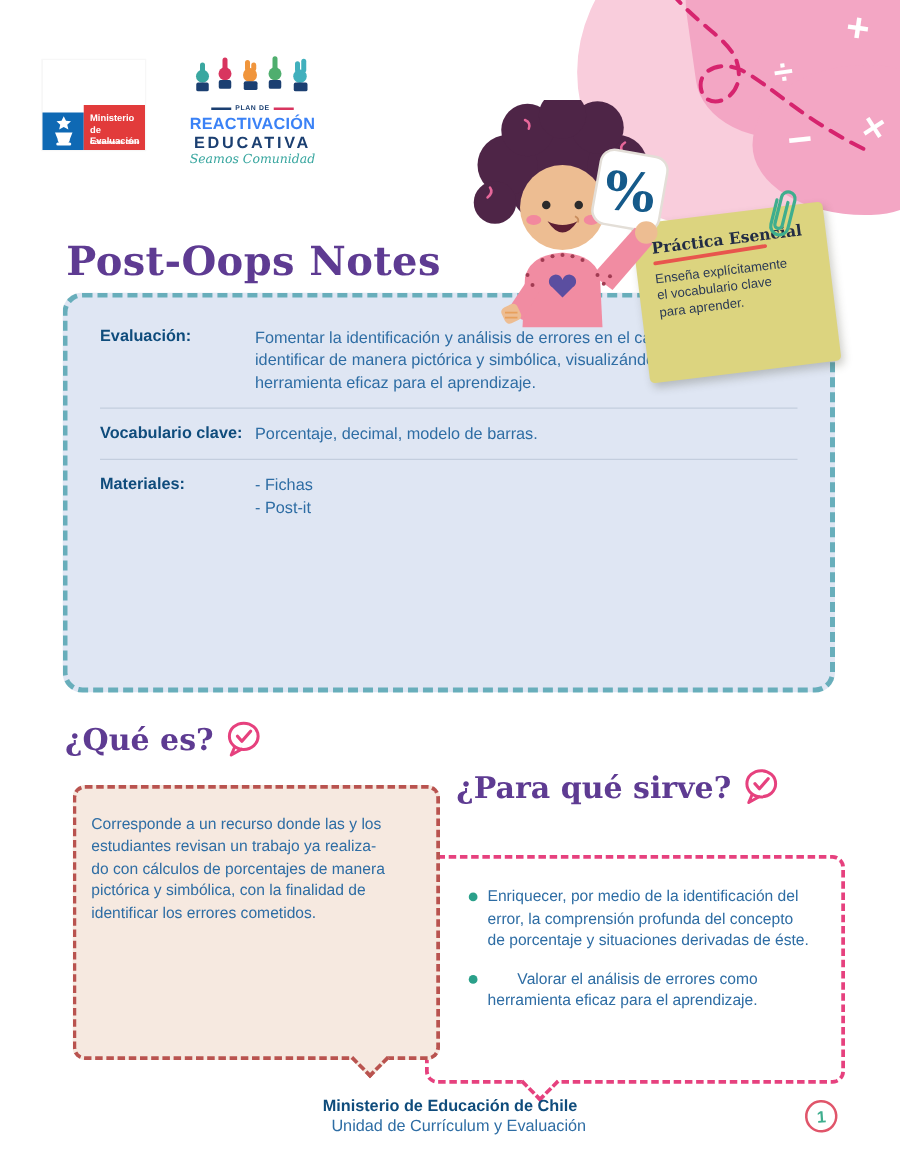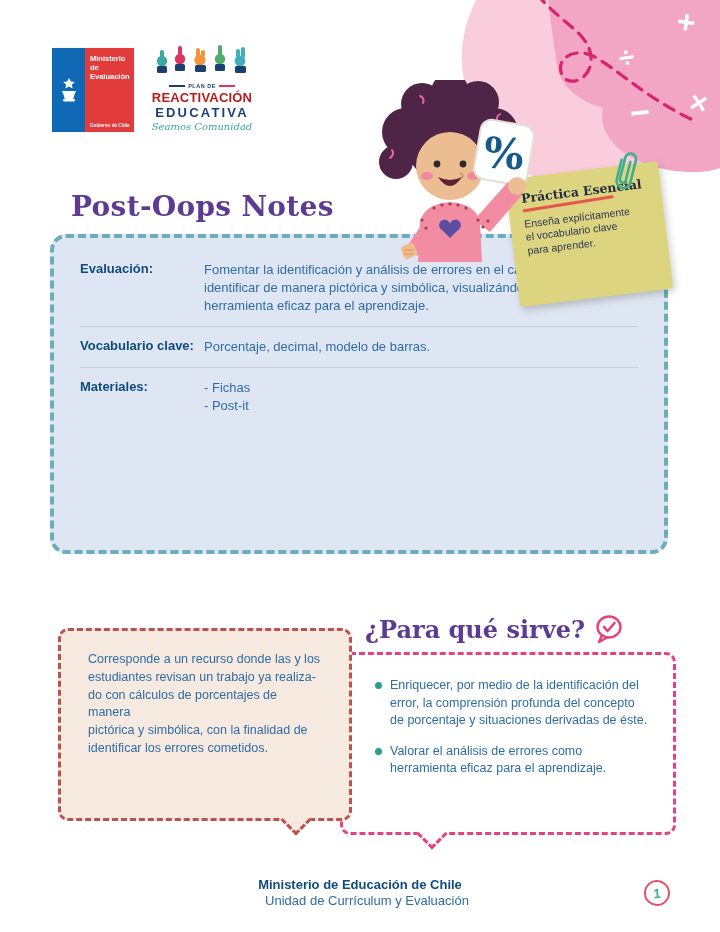--- a/index.html
+++ b/index.html
@@ -15,38 +15,38 @@
   .blob3 { position:absolute; top:52px; right:-42px; width:160px; height:120px;
            background:#f3a6c4; border-radius:58% 42% 42% 58% / 55% 45% 52% 48%; }
   .decor-sym { position:absolute; color:#fff; font-weight:bold; line-height:1; }
   .sym-div  { top:44px;  right:86px; font-size:28px; transform:rotate(-8deg); }
   .sym-plus { top:6px;   right:24px; font-size:32px; transform:rotate(8deg); }
   .sym-minus{ top:95px;  right:70px; font-size:34px; transform:rotate(-6deg); }
   .sym-mult { top:88px;  right:12px; font-size:30px; transform:rotate(12deg); }
   .dash-path { position:absolute; top:0; right:0; }
 
   
-  .mineduc { position:absolute; left:52px; top:48px; width:82px; height:84px; display:flex; box-shadow:0 0 0 1px rgba(0,0,0,.03); }
+  .mineduc { position:absolute; left:34px; top:48px; width:82px; height:72px; display:flex; box-shadow:0 0 0 1px rgba(0,0,0,.03);align-items:flex-end; }
   .mineduc .blue { width:33px; background:#0f69b4; display:flex; align-items:center; justify-content:center; }
   .mineduc .red  { flex:1; background:#e23b3b; color:#fff; padding:6px 4px 3px 5px; position:relative; }
   .mineduc .red .t { font-size:7.5px; font-weight:bold; line-height:1.2; }
   .mineduc .red .g { position:absolute; left:5px; bottom:4px; font-size:4.6px; font-weight:bold; }
 
   .planlogo { position:absolute; left:150px; top:44px; width:104px; text-align:center; }
   .planlogo .plande { display:flex; align-items:center; justify-content:center; gap:3px; margin-top:1px; }
   .planlogo .plande .bar-b { width:16px; height:2.5px; background:#1b3f71; }
   .planlogo .plande .bar-r { width:16px; height:2.5px; background:#d8355f; }
   .planlogo .plande .txt { font-size:5.5px; font-weight:bold; color:#1b3f71; letter-spacing:.5px; }
-  .planlogo .l1 { font-size:13px; font-weight:bold; color:#b91c1c; letter-spacing:.2px; margin-top:1px; }
+  .planlogo .l1 { font-size:13px; font-weight:bold; color:#3b82f6; letter-spacing:.2px; margin-top:1px; }
   .planlogo .l2 { font-size:13px; font-weight:bold; color:#1b3f71; letter-spacing:2.2px; }
   .planlogo .tag { font-family:"DejaVu Serif", serif; font-style:italic; font-size:10px; color:#3aa7a0; margin-top:1px; }
 
   
-  .main-title { position:absolute; left:71px; top:190px; font-family:"DejaVu Serif", serif;
-                font-weight:bold; font-size:28px; color:#5e3b92; letter-spacing:.3px; z-index:5; }
+  .main-title { position:absolute; left:53px; top:190px; font-family:"DejaVu Serif", serif;
+                font-weight:bold; font-size:32px; color:#5e3b92; letter-spacing:.3px; z-index:5; }
 
   
   .girl { position:absolute; left:350px; top:80px; z-index:4; }
 
   
   .postit { position:absolute; left:512px; top:170px; width:154px; height:128px; background:#dcd47f;
             transform:rotate(-7deg); border-radius:4px; box-shadow:2px 4px 7px rgba(60,60,40,.25);
             padding:13px 12px 8px 14px; z-index:3; }
   .postit .pt-title { font-family:"DejaVu Serif", serif; font-weight:bold; font-size:12.5px; color:#222c44; }
   .postit .pt-under { width:92px; height:2.5px; background:#e8554d; border-radius:2px; margin-top:2px; transform:rotate(-2deg); }
@@ -61,32 +61,32 @@
   .row .lbl { width:114px; flex:none; font-weight:bold; font-size:13px; color:#0f4c7c; line-height:1.3; }
   .row .val { flex:1; padding-left:10px; font-size:13px; color:#2e6da4; line-height:1.38; white-space:pre-line; }
 
   
   .sec-head { position:absolute; display:flex; align-items:center; gap:9px; z-index:6;
               font-family:"DejaVu Serif", serif; font-weight:bold; font-size:24px; color:#5e3b92; }
   .head-que  { left:52px;  top:576px; }
   .head-para { left:365px; top:614px; }
 
   
-  .bubble-left { position:absolute; left:58px; top:628px; width:294px; height:193px; background:#f6e9e0;
-                 border:3px dashed #b9534f; border-radius:10px; padding:20px 27px; z-index:3; }
+  .bubble-left { position:absolute; left:58px; top:628px; width:294px; height:220px; background:#f6e9e0;
+                 border:3px dashed #b9534f; border-radius:10px; padding:20px 12px; z-index:3; }
   .bubble-left .tail { position:absolute; bottom:-13px; right:42px; width:22px; height:22px; background:#f6e9e0;
                  border-right:3px dashed #b9534f; border-bottom:3px dashed #b9534f; transform:rotate(45deg); }
   .bubble-left .txt { font-size:12.5px; color:#2e6da4; line-height:1.42; white-space:pre-line; }
 
-  .bubble-right { position:absolute; left:340px; top:652px; width:336px; height:183px; background:#fff;
+  .bubble-right { position:absolute; left:340px; top:684px; width:336px; height:183px; background:#fff;
                   border:3px dashed #e6417e; border-radius:10px; padding:22px 12px 14px 32px; z-index:2; }
   .bubble-right .tail { position:absolute; bottom:-13px; left:78px; width:22px; height:22px; background:#fff;
                   border-right:3px dashed #e6417e; border-bottom:3px dashed #e6417e; transform:rotate(45deg); }
   .bullet { display:flex; gap:8px; }
-  .bullet + .bullet { margin-top:13px; }
+  .bullet + .bullet { margin-top:13px;text-align:right; }
   .bullet .dot { width:7px; height:7px; border-radius:50%; background:#2aa08a; flex:none; margin-top:5px; }
   .bullet .txt { font-size:12.5px; color:#2e6da4; line-height:1.4; white-space:pre-line; }
 
   
   .footer { position:absolute; left:0; right:0; top:877px; text-align:center; z-index:2; }
   .footer .f1 { font-size:13px; font-weight:bold; color:#0f4c7c; }
   .footer .f2 { font-size:13px; color:#2e6da4; margin-top:1px;padding-left:14px; }
   .page-badge { position:absolute; left:644px; top:880px; width:26px; height:26px; border:2px solid #e0556a;
                 border-radius:50%; display:flex; align-items:center; justify-content:center;
                 font-size:13px; font-weight:bold; color:#3fae8e; z-index:2; transform:rotate(-4deg); }
@@ -245,20 +245,28 @@
       <div class="lbl">Vocabulario clave:</div>
       <div class="val">Porcentaje, decimal, modelo de barras.</div>
     </div>
     <div class="row">
       <div class="lbl">Materiales:</div>
       <div class="val">- Fichas
 - Post-it</div>
     </div>
   </div>
 
+  <div class="sec-head head-que">
+    <span>¿Qué es?</span>
+    <svg width="30" height="30" viewBox="0 0 30 30">
+      <ellipse cx="15" cy="13" rx="11.5" ry="10.5" fill="none" stroke="#e6417e" stroke-width="2.4"></ellipse>
+      <path d="M8 21 L5 28 L14 23" fill="none" stroke="#e6417e" stroke-width="2.4" stroke-linejoin="round"></path>
+      <path d="M10 13 l3.5 4 l7 -8" fill="none" stroke="#e6417e" stroke-width="2.6" stroke-linecap="round" stroke-linejoin="round"></path>
+    </svg>
+  </div>
 
   <div class="bubble-left">
     <div class="txt">Corresponde a un recurso donde las y los
 estudiantes revisan un trabajo ya realiza-
 do con cálculos de porcentajes de manera
 pictórica y simbólica, con la finalidad de
 identificar los errores cometidos.</div>
     <div class="tail"></div>
   </div>
 

